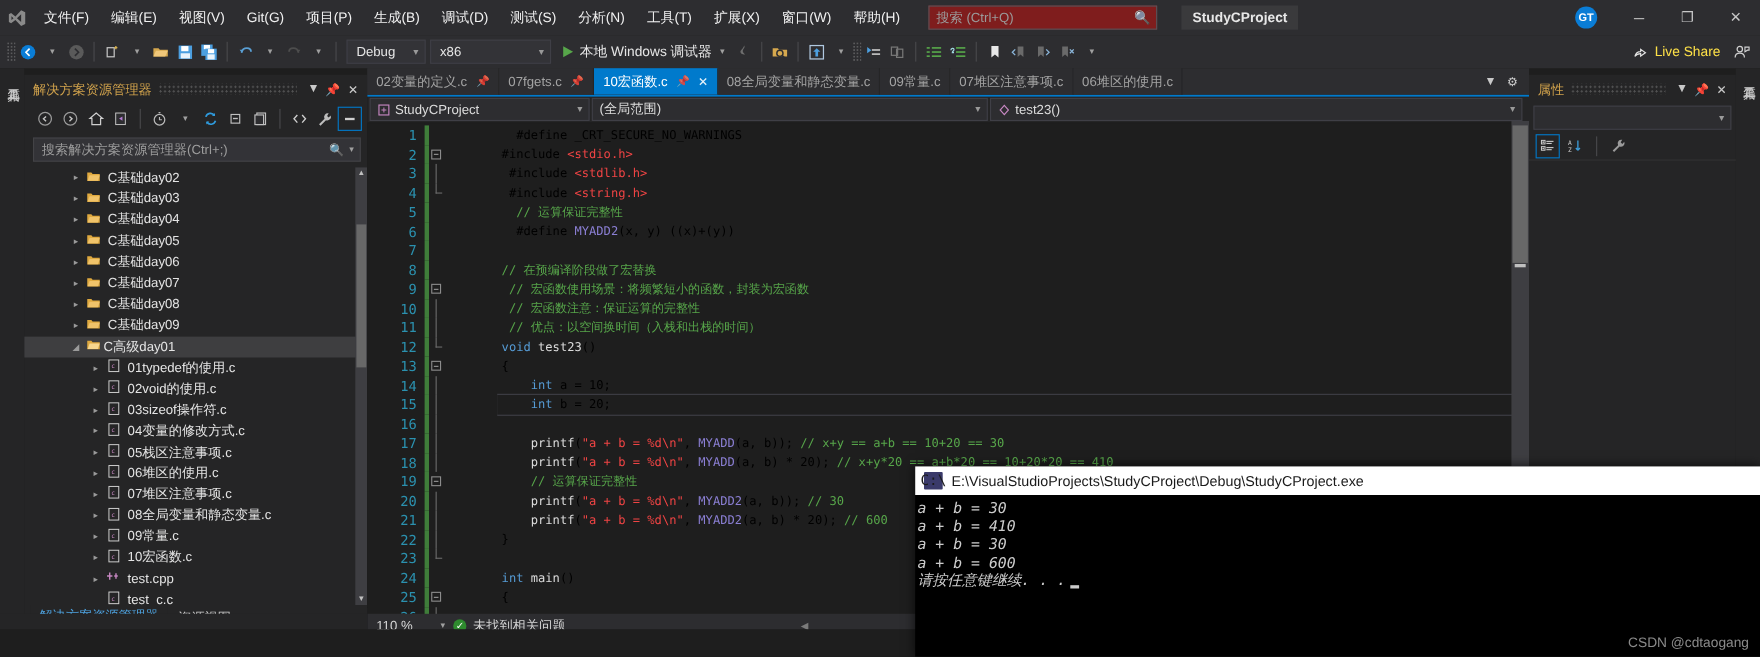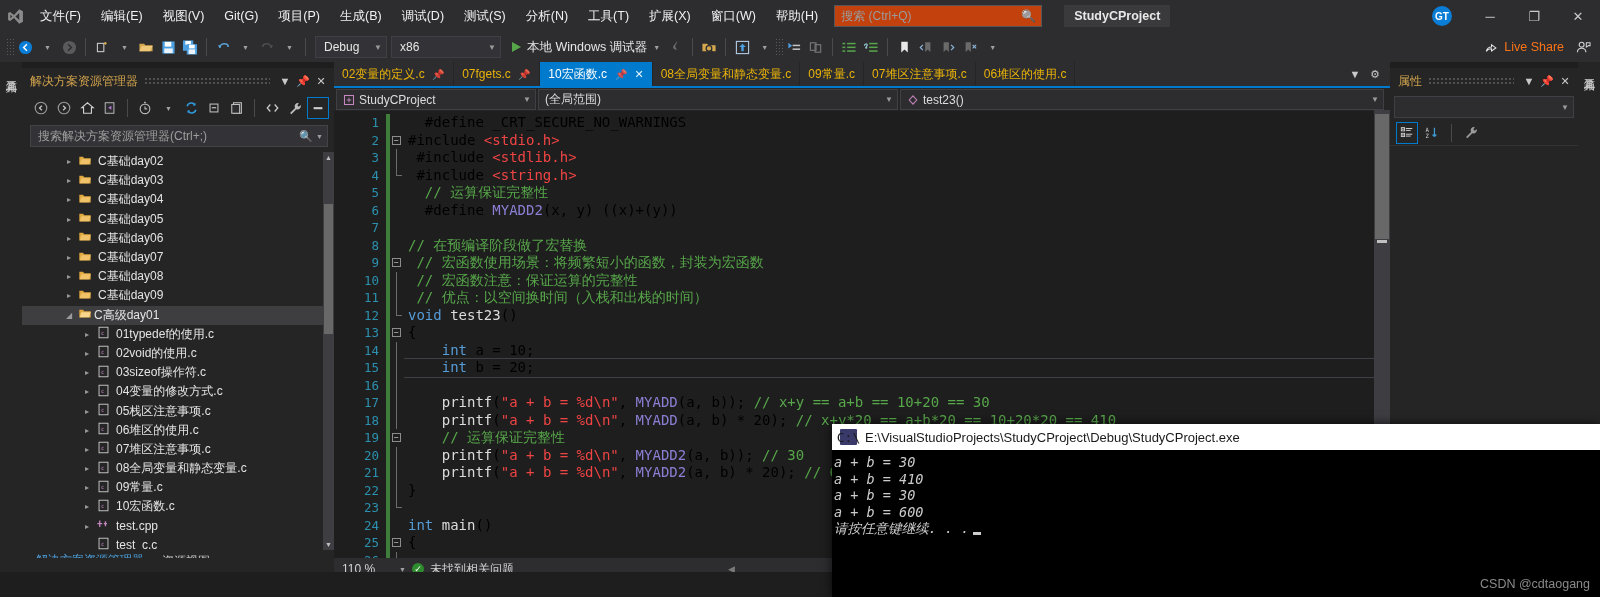--- a/index.html
+++ b/index.html
@@ -19,21 +19,21 @@
   .vs-logo {
     width: 30px; height: 32px; display: flex; align-items: center; justify-content: center;
     color: #9a9a9a;
   }
   .menu { display: flex; align-items: center; height: 32px; }
   .menu-item {
     color: #f1f1f1; font-size: 12.5px; padding: 0 10px; line-height: 32px;
     white-space: nowrap; cursor: default;
   }
   .search-box {
-    margin-left: 6px; width: 208px; height: 22px; background: #c2410c;
+    margin-left: 16px; width: 208px; height: 22px; background: #7f1d1d;
     border: 1px solid #55555a; display: flex; align-items: center;
     padding: 0 6px; position: relative;
   }
   .search-box input {
     background: transparent; border: none; outline: none; color: #c8c8c8;
     font-size: 12px; width: 180px; font-family: "Liberation Sans", sans-serif;
   }
   .search-box input::placeholder { color: #9b9b9b; }
   .search-ico { position: absolute; right: 5px; color: #dcdcdc; font-size: 12px; }
   .proj-chip {
@@ -70,21 +70,21 @@
     font-size: 12px; display: flex; align-items: center; padding: 0 4px 0 8px;
     margin-left: 4px; justify-content: space-between;
   }
   .combo .cv { white-space: nowrap; }
   .combo .ca { color: #999; font-size: 8px; margin-left: 10px; }
   .run-btn { display: flex; align-items: center; color: #e6e6e6; font-size: 12.5px;
     height: 24px; padding: 0 5px; margin-left: 6px; }
   .tri { width: 0; height: 0; border-left: 9px solid #57a64a;
     border-top: 5.5px solid transparent; border-bottom: 5.5px solid transparent;
     margin-right: 6px; }
-  .liveshare { margin-left: auto; display: flex; align-items: center; color: #f97316;
+  .liveshare { margin-left: auto; display: flex; align-items: center; color: #fde047;
     font-size: 12.5px; padding-right: 8px; }
 
   
   .vtab {
     position: absolute; left: 0; top: 62px; width: 22px; height: 510px;
     background: #252526; color: #cfcfcf; font-size: 11.5px;
   }
   .vtab span {
     writing-mode: vertical-rl; display: block; margin: 10px auto 0; letter-spacing: 0px;
   }
@@ -137,21 +137,21 @@
   .sb-arrow { position: absolute; left: 0; width: 11px; height: 11px; color: #c0c0c0;
     font-size: 7px; text-align: center; line-height: 11px; }
 
   
   .editor-area {
     position: absolute; left: 334px; top: 62px; width: 1056px; height: 510px;
     background: #1e1e1e;
   }
   .tabstrip { height: 24px; background: #2d2d30; display: flex; align-items: stretch; position: relative; }
   .etab {
-    display: flex; align-items: center; padding: 0 8px; font-size: 12px; color: #eab308;
+    display: flex; align-items: center; padding: 0 8px; font-size: 12px; color: #a3a3a3;
     background: #2d2d30; white-space: nowrap; border-right: 1px solid #252526;
   }
   .etab.active { background: #007acc; color: #fff; }
   .etab .pin { margin-left: 8px; font-size: 10px; opacity: .85; }
   .etab .x { margin-left: 7px; font-size: 11px; opacity: .9; }
   .tabstrip-right {
     margin-left: auto; display: flex; align-items: center; gap: 2px; padding: 0 6px;
   }
   .blue-underline { height: 2px; background: #007acc; }
 
@@ -181,21 +181,21 @@
   .fbox {
     position: absolute; left: 2px; top: 4px; width: 9px; height: 9px;
     border: 1px solid #8c8c8c; color: #c8c8c8; font-size: 8px; line-height: 7px;
     text-align: center; font-family: "DejaVu Sans Mono", monospace;
   }
   .fline { position: absolute; left: 6px; top: 0; width: 1px; height: 17.5px; background: #6b6b6b; }
   .fend { position: absolute; left: 6px; top: 0; width: 6px; height: 9px;
     border-left: 1px solid #6b6b6b; border-bottom: 1px solid #6b6b6b; }
   .code {
     flex: 1; padding-top: 2px; font-family: "DejaVu Sans Mono", monospace;
-    font-size: 14px; position: relative; overflow: hidden;
+    font-size: 11px; position: relative; overflow: hidden; margin-left: 48px;
   }
   .code .ln { height: 17.5px; line-height: 17.5px; white-space: pre; padding-left: 4px; }
   .ln.cur { outline: 1px solid #3f3f46; }
   .kw { color: #569cd6; }
   .cm { color: #57a64a; }
   .str { color: #ef4444; }
   .mac { color: #8b7fd4; }
   .pl { color: #dcdcdc; }
 
   .editor-vscroll {

